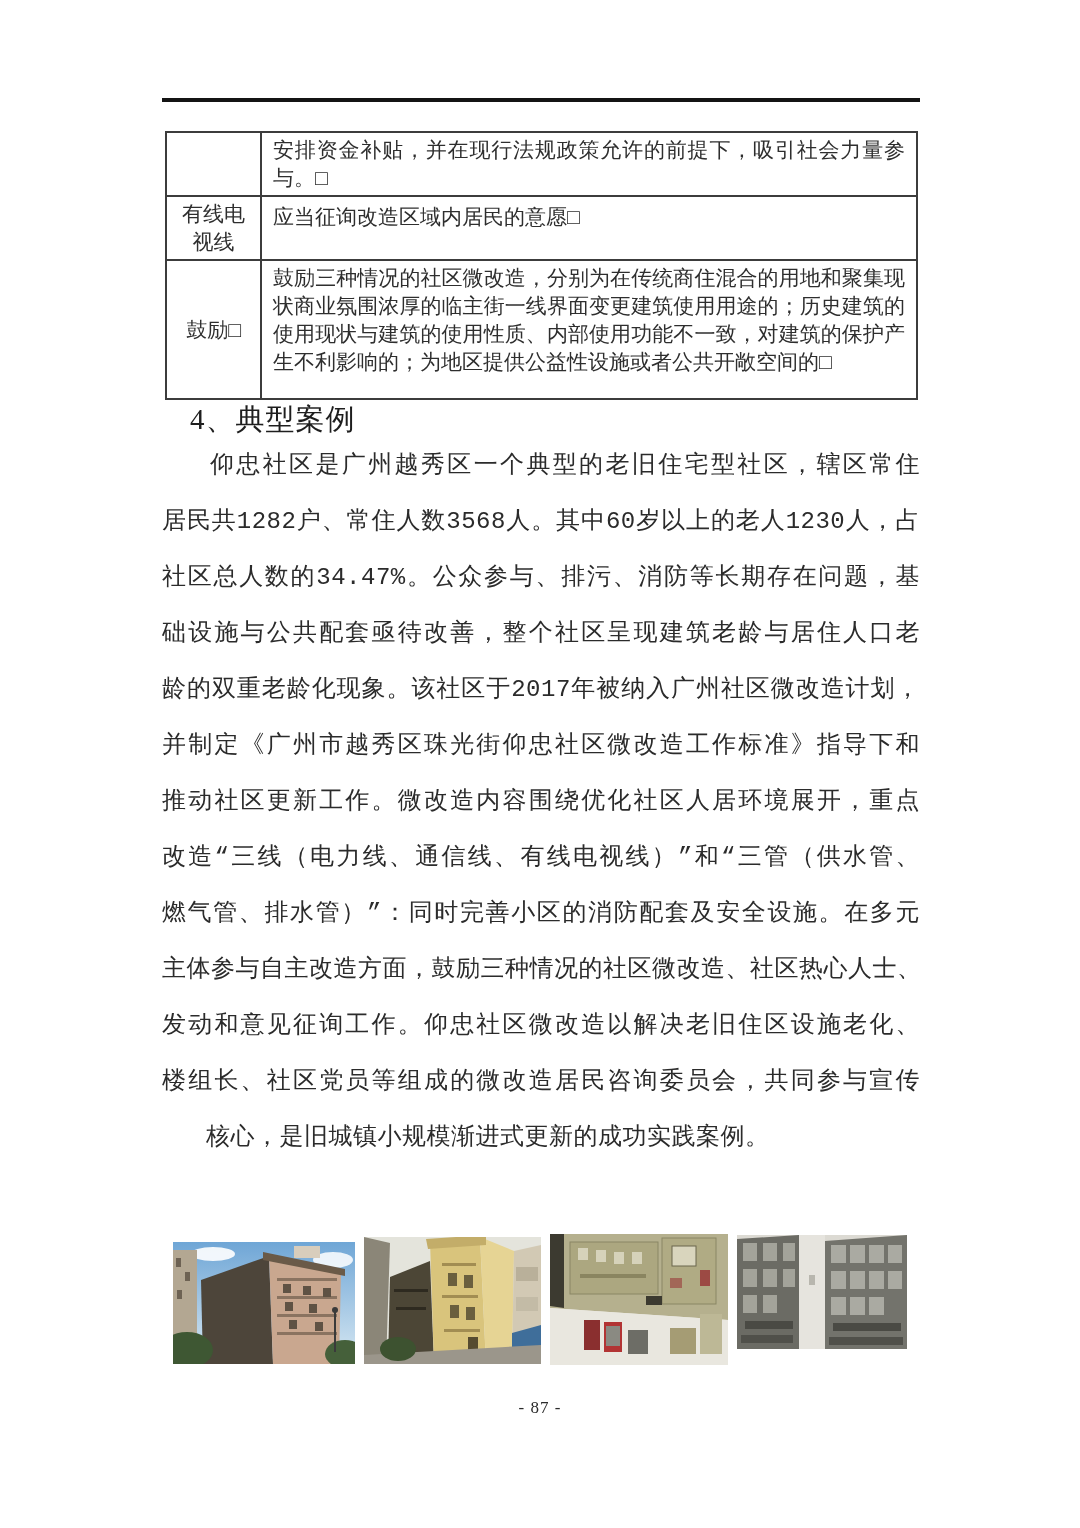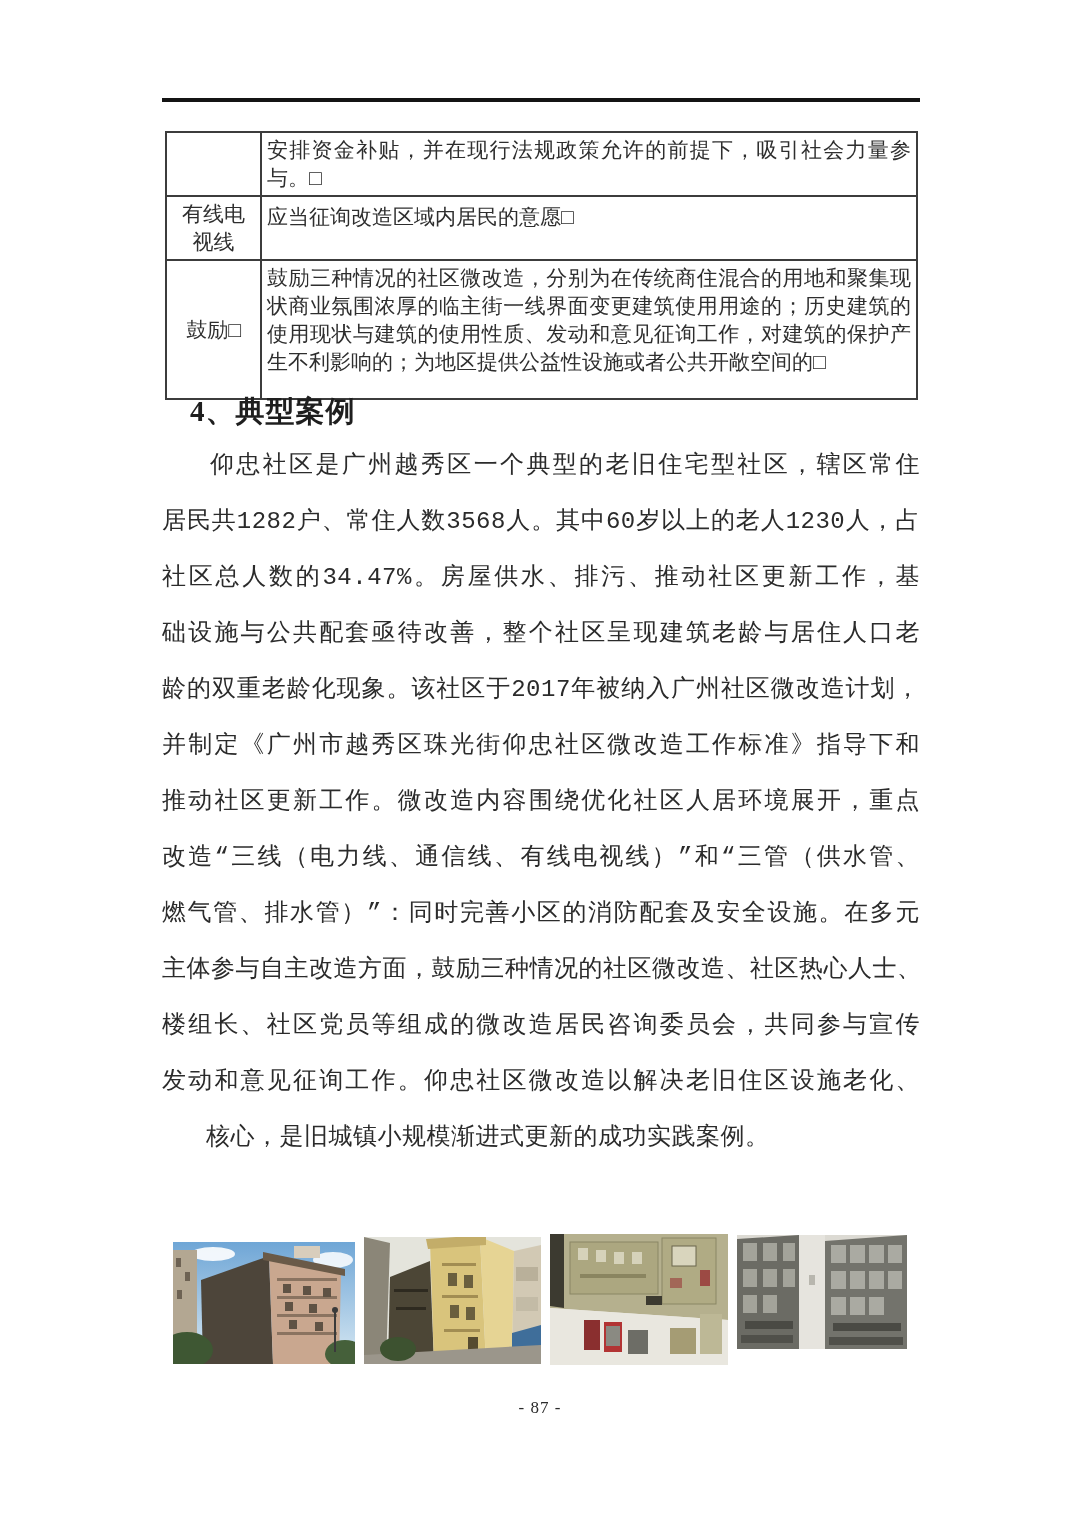--- a/index.html
+++ b/index.html
@@ -20,40 +20,40 @@
   }
 
   
   .doc-table{
     position:absolute;left:165px;top:131px;
     width:753px;border-collapse:collapse;
     font-size:21px;line-height:28px;color:#2e2e2e;
   }
   .doc-table td{
     border:2px solid #3c3c3c;
-    padding:3px 5px;
+    padding:3px 11px;
     vertical-align:middle;
     text-align:justify;
   }
   .doc-table td.label{
     width:95px;max-width:95px;
     padding:3px 14px;
     text-align:center;
     box-sizing:border-box;
   }
   .row-1{height:56px;}
   .row-2{height:59px;}
   .row-3{height:139px;}
   .row-2 td.content, .row-3 td.content{vertical-align:top;}
   .row-2 td.content{vertical-align:top;padding-top:6px;margin-left:13px;}
 
   
   .section-heading{
-    position:absolute;left:190px;top:392px;
-    font-size:29px;font-weight:bold;color:#1e1e1e;
+    position:absolute;left:190px;top:400px;
+    font-size:29px;font-weight:normal;color:#1e1e1e;
     letter-spacing:1px;
     text-align:right;
   }
 
   
   .paragraph{
     position:absolute;left:162px;top:438px;
     width:758px;
   }
   .body-line{
@@ -98,40 +98,40 @@
       <tr class="row-1">
         <td class="label"></td>
         <td class="content">安排资金补贴，并在现行法规政策允许的前提下，吸引社会力量参与。□</td>
       </tr>
       <tr class="row-2">
         <td class="label">有线电视线</td>
         <td class="content">应当征询改造区域内居民的意愿□</td>
       </tr>
       <tr class="row-3">
         <td class="label">鼓励□</td>
-        <td class="content">鼓励三种情况的社区微改造，分别为在传统商住混合的用地和聚集现状商业氛围浓厚的临主街一线界面变更建筑使用用途的；历史建筑的使用现状与建筑的使用性质、发动和意见征询工作，对建筑的保护产生不利影响的；为地区提供公益性设施或者公共开敞空间的□</td>
+        <td class="content">鼓励三种情况的社区微改造，分别为在传统商住混合的用地和聚集现状商业氛围浓厚的临主街一线界面变更建筑使用用途的；历史建筑的使用现状与建筑的使用性质、内部使用功能不一致，对建筑的保护产生不利影响的；为地区提供公益性设施或者公共开敞空间的□</td>
       </tr>
     </tbody>
   </table>
 
   <div class="section-heading">4、典型案例</div>
 
   <div class="paragraph">
     <div class="body-line first">仰忠社区是广州越秀区一个典型的老旧住宅型社区，辖区常住</div>
     <div class="body-line">居民共1282户、常住人数3568人。其中60岁以上的老人1230人，占</div>
-    <div class="body-line">社区总人数的34.47%。房屋供水、排污、推动社区更新工作，基</div>
+    <div class="body-line">社区总人数的34.47%。公众参与、排污、消防等长期存在问题，基</div>
     <div class="body-line">础设施与公共配套亟待改善，整个社区呈现建筑老龄与居住人口老</div>
     <div class="body-line">龄的双重老龄化现象。该社区于2017年被纳入广州社区微改造计划，</div>
     <div class="body-line">并制定《广州市越秀区珠光街仰忠社区微改造工作标准》指导下和</div>
     <div class="body-line">推动社区更新工作。微改造内容围绕优化社区人居环境展开，重点</div>
     <div class="body-line">改造“三线（电力线、通信线、有线电视线）”和“三管（供水管、</div>
     <div class="body-line">燃气管、排水管）”：同时完善小区的消防配套及安全设施。在多元</div>
     <div class="body-line">主体参与自主改造方面，鼓励三种情况的社区微改造、社区热心人士、</div>
+    <div class="body-line">发动和意见征询工作。仰忠社区微改造以解决老旧住区设施老化、</div>
     <div class="body-line">楼组长、社区党员等组成的微改造居民咨询委员会，共同参与宣传</div>
-    <div class="body-line">发动和意见征询工作。仰忠社区微改造以解决老旧住区设施老化、</div>
     <div class="body-line last">核心，是旧城镇小规模渐进式更新的成功实践案例。</div>
   </div>
 
   <div class="photo-row">
 
     <span class="photo photo-1">
       <svg width="182" height="122" viewBox="0 0 182 122">
         <defs>
           <linearGradient id="sky1" x1="0" y1="0" x2="0" y2="1">
             <stop offset="0" stop-color="#6fa6d6"></stop>

